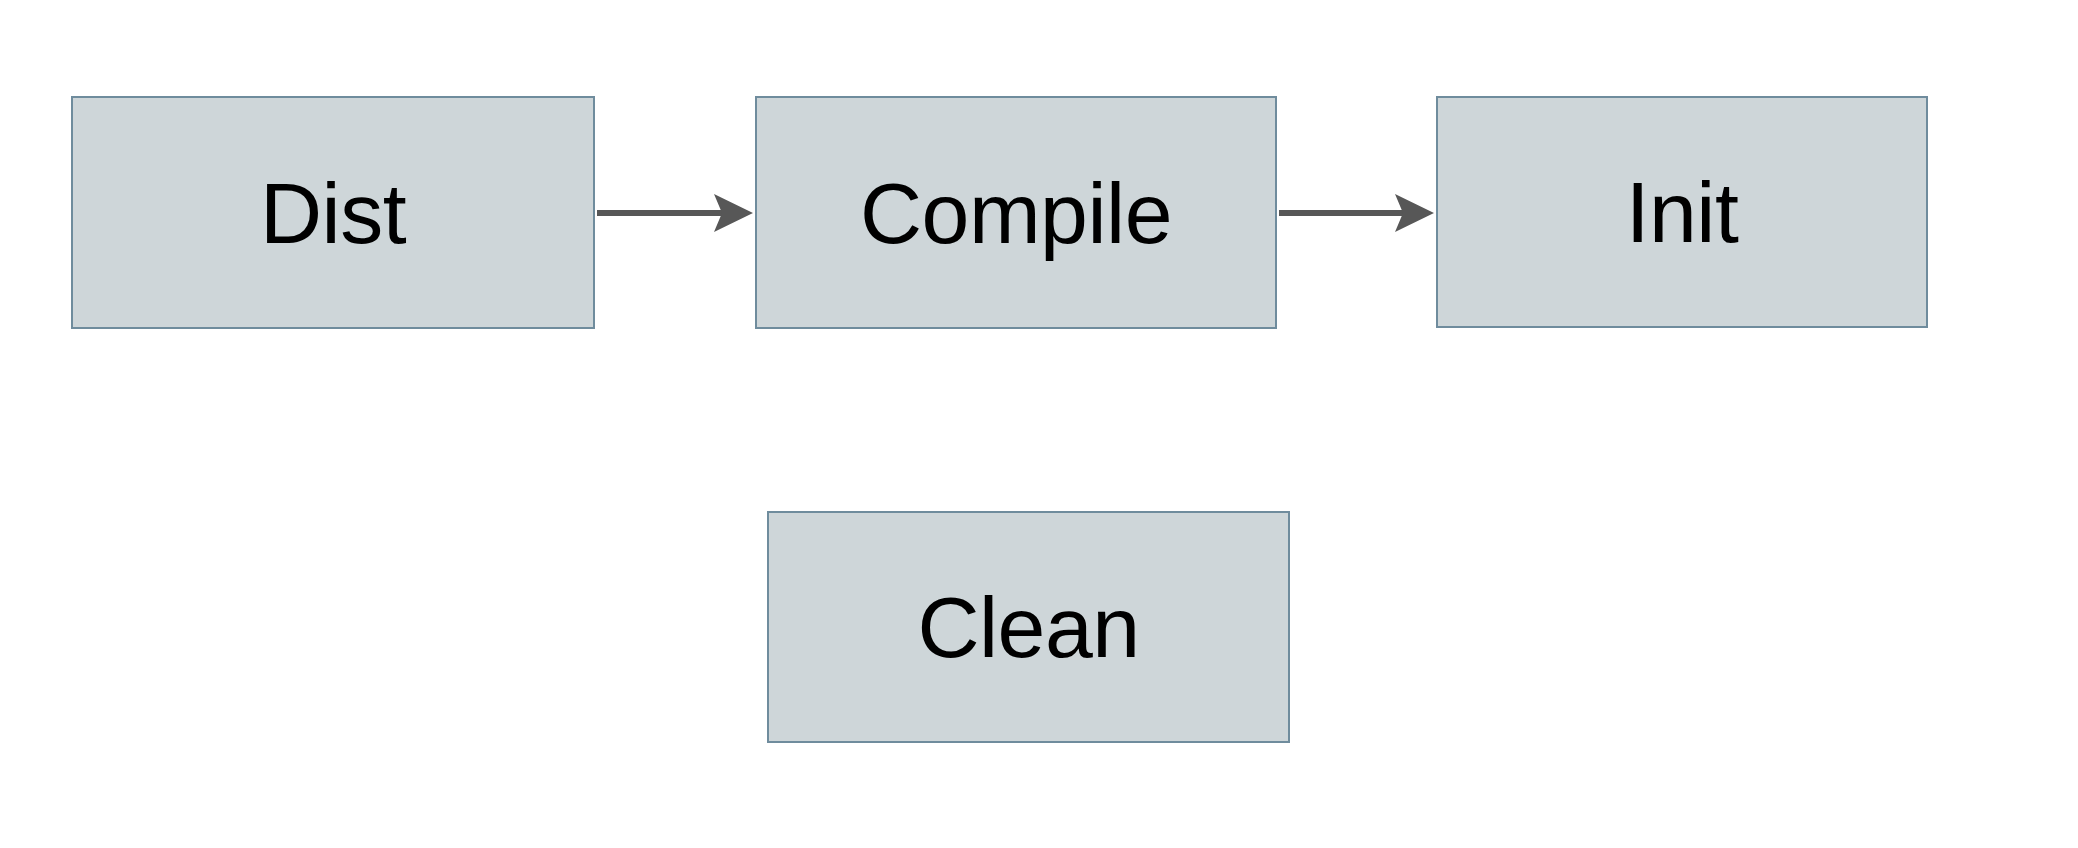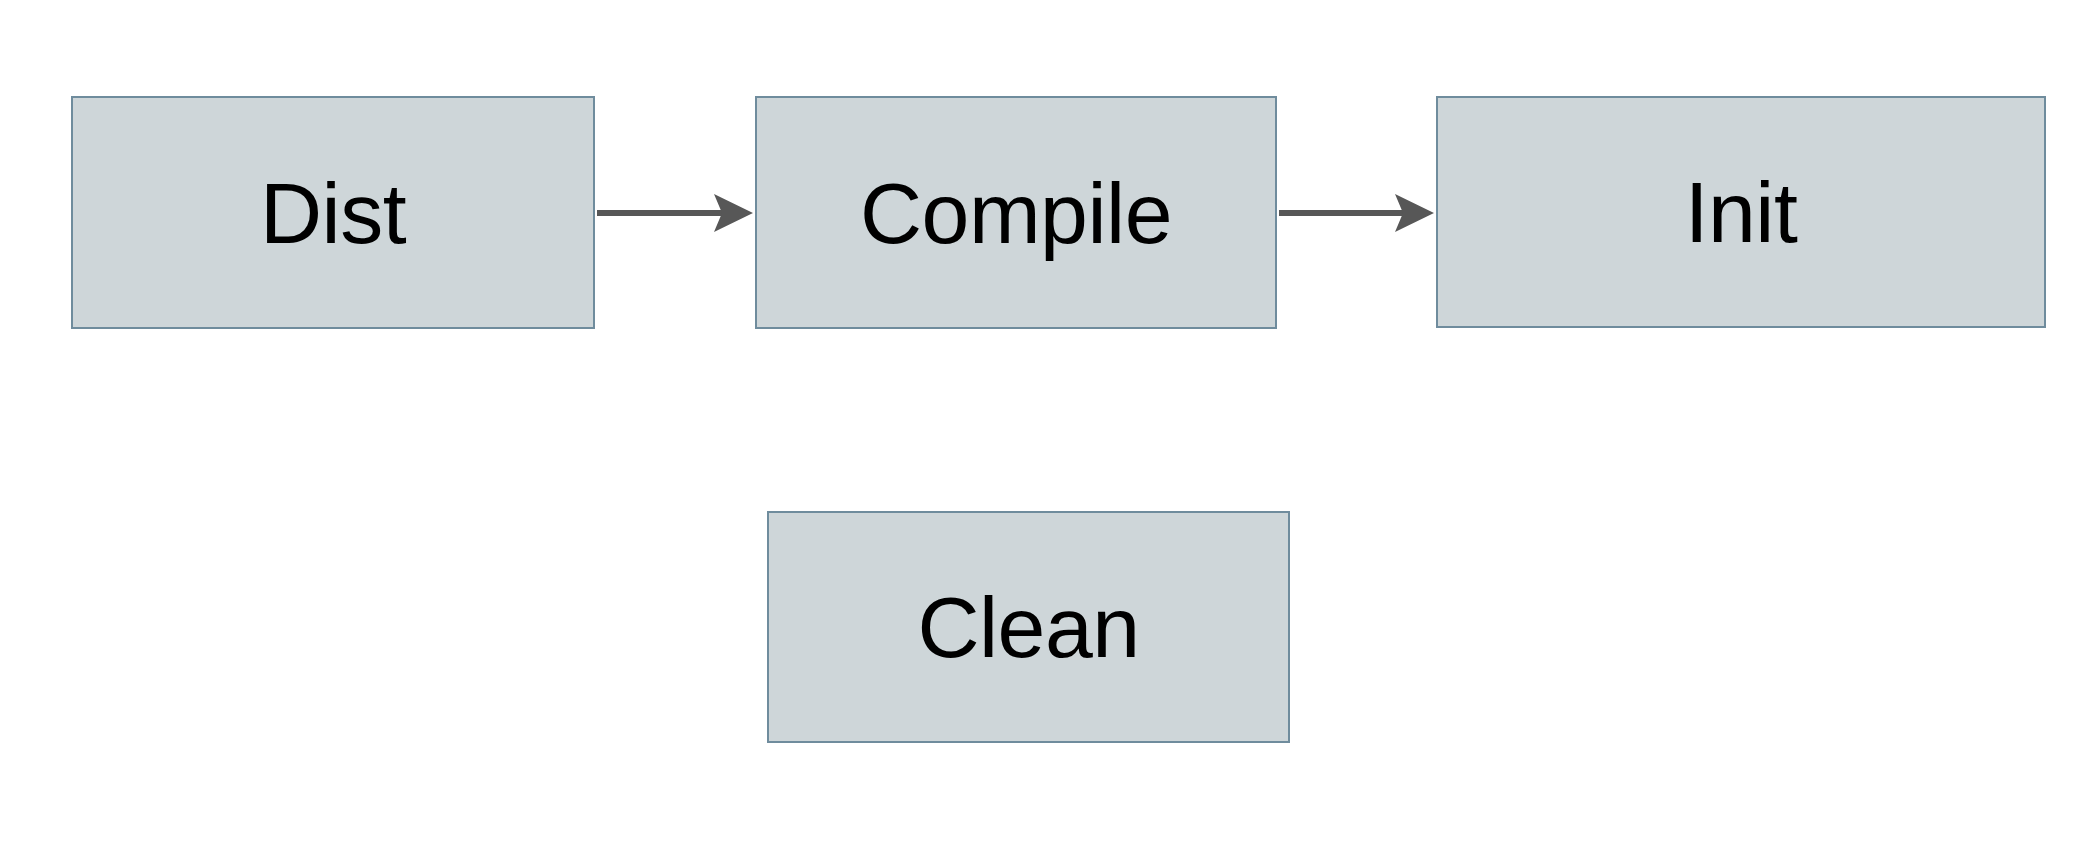--- a/index.html
+++ b/index.html
@@ -31,21 +31,21 @@
     font-size: 86px;
     line-height: 1;
     font-weight: 400;
     color: #000000;
     letter-spacing: -0.5px;
     white-space: nowrap;
     user-select: none;
   }
   #node-dist   { left: 71px;   top: 96px;  width: 524px; height: 233px; }
   #node-compile{ left: 755px;  top: 96px;  width: 522px; height: 233px; }
-  #node-init   { left: 1436px; top: 96px;  width: 610px; height: 232px; }
+  #node-init   { left: 1436px; top: 96px;  width: 492px; height: 232px; }
   #node-clean  { left: 754px;  top: 511px; width: 523px; height: 232px; margin-left: 13px; }
 
   .edge-svg {
     position: absolute;
     left: 0;
     top: 0;
     width: 2078px;
     height: 848px;
     pointer-events: none;
     overflow: visible;

